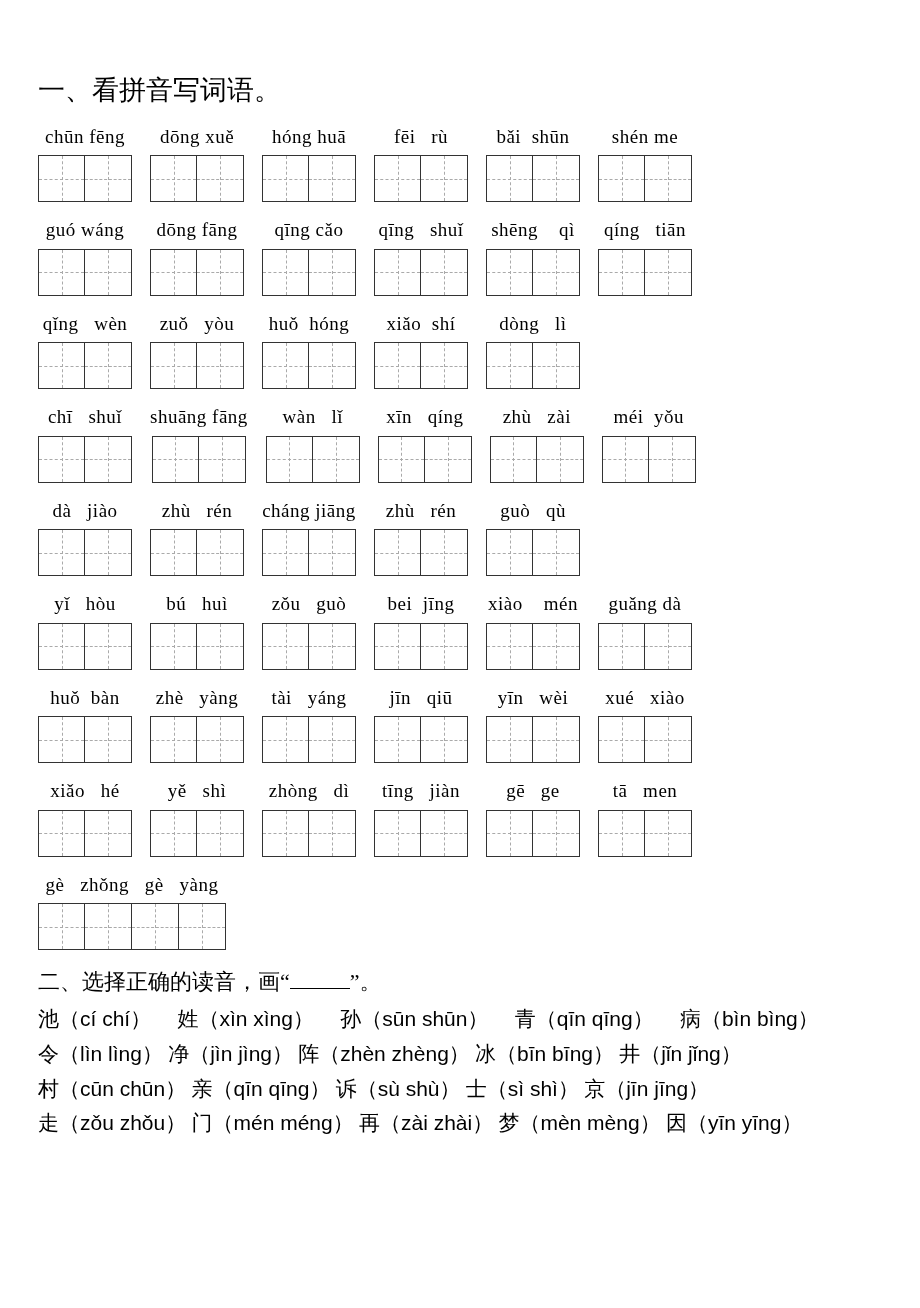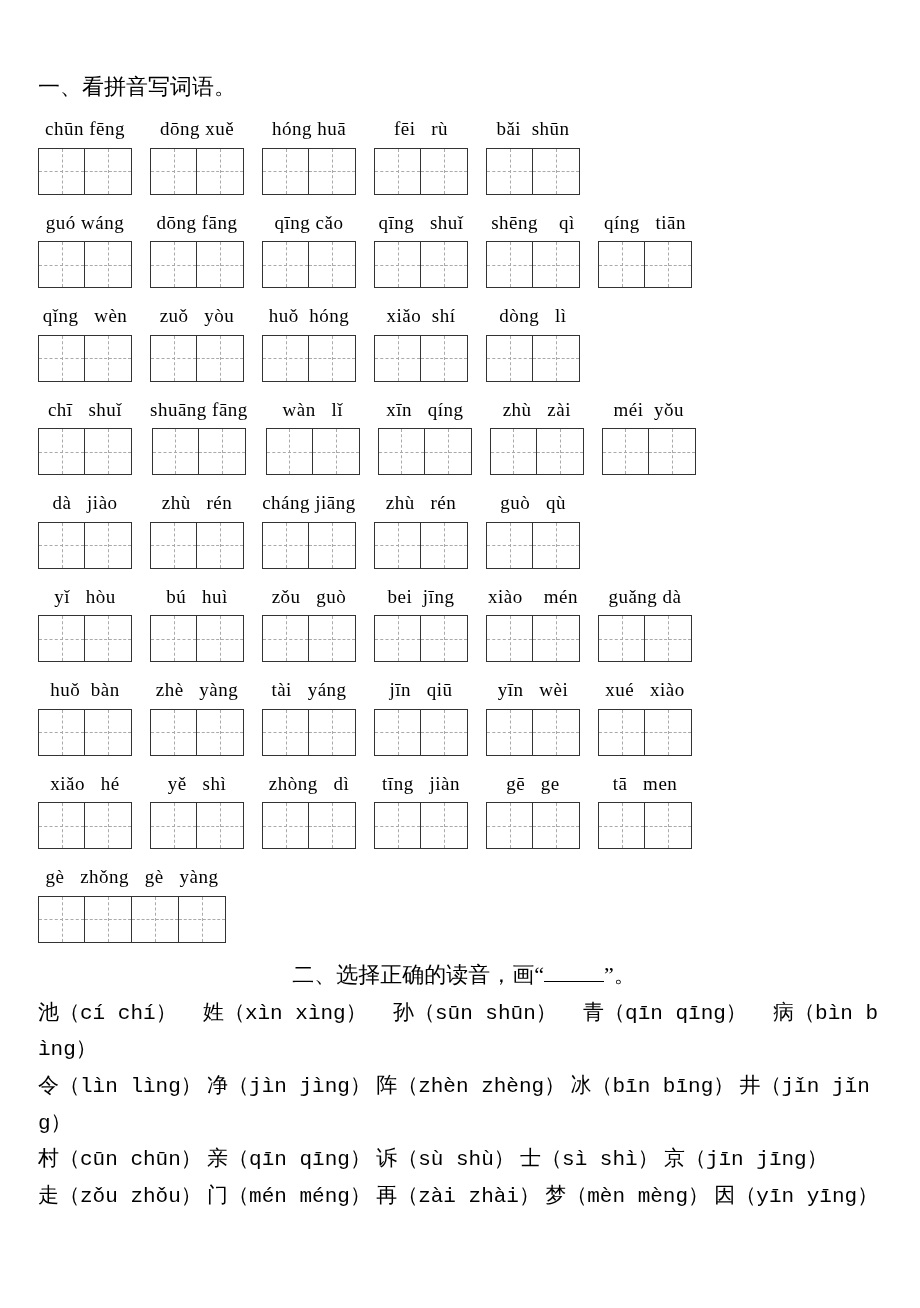--- a/index.html
+++ b/index.html
@@ -1,29 +1,29 @@
 <!DOCTYPE html>
 <html><head>
 <meta charset="utf-8">
 <style>
 * { box-sizing: border-box; margin: 0; padding: 0; }
 body { background: #fff; font-family: "SimSun", "宋体", serif; font-size: 20px; color: #000; padding: 70px 30px 40px 38px; width: 920px; line-height: 1.5; }
-.heading { font-size: 22px; margin-bottom: 12px; }
+.heading { font-size: 27px; margin-bottom: 12px; }
 .groups-row { display: flex; gap: 18px; margin-bottom: 14px; align-items: center; }
 .group { display: flex; flex-direction: column; align-items: center; }
 .pinyin { font-family: "Times New Roman", serif; font-size: 19px; text-align: center; margin-bottom: 4px; letter-spacing: 0.5px; white-space: pre; }
 .tian-row { display: flex; }
 .tian { position: relative; width: 47px; height: 47px; border: 1px solid #333; }
 .tian + .tian { border-left: none; }
 .tian::before { content: ""; position: absolute; left: 50%; top: 0; bottom: 0; border-left: 1px dashed #aaa; }
 .tian::after { content: ""; position: absolute; top: 50%; left: 0; right: 0; border-top: 1px dashed #aaa; }
 .section2 { margin-top: 8px; font-size: 21px; line-height: 1.65; }
-.s2-heading { font-size: 22px; margin-bottom: 2px; text-align: center; }
+.s2-heading { font-size: 22px; margin-bottom: 2px; }
 .s2-line { word-break: break-all; }
-.s2-line .py { font-family: Liberation Mono, monospace; }
+.s2-line .py { font-family: Liberation Sans, sans-serif; }
 .blank { display: inline-block; border-bottom: 1px solid #000; width: 60px; vertical-align: baseline; height: 1em; }
 </style>
 </head>
 <body>
 
 <div class="heading">一、看拼音写词语。</div>
 <div id="section1-body">
     <div class="groups-row">
       <div class="group">
         <div class="pinyin">chūn fēng</div>
@@ -48,20 +48,27 @@
       </div>
       <div class="group">
         <div class="pinyin">fēi   rù</div>
         <div class="tian-row">
           <div class="tian"></div>
           <div class="tian"></div>
         </div>
       </div>
       <div class="group">
         <div class="pinyin">bǎi  shūn</div>
+        <div class="tian-row">
+          <div class="tian"></div>
+          <div class="tian"></div>
+        </div>
+      </div>
+      <div class="group">
+        <div class="pinyin">shén me</div>
         <div class="tian-row">
           <div class="tian"></div>
           <div class="tian"></div>
         </div>
       </div>
     </div>
     <div class="groups-row">
       <div class="group">
         <div class="pinyin">guó wáng</div>
         <div class="tian-row">

